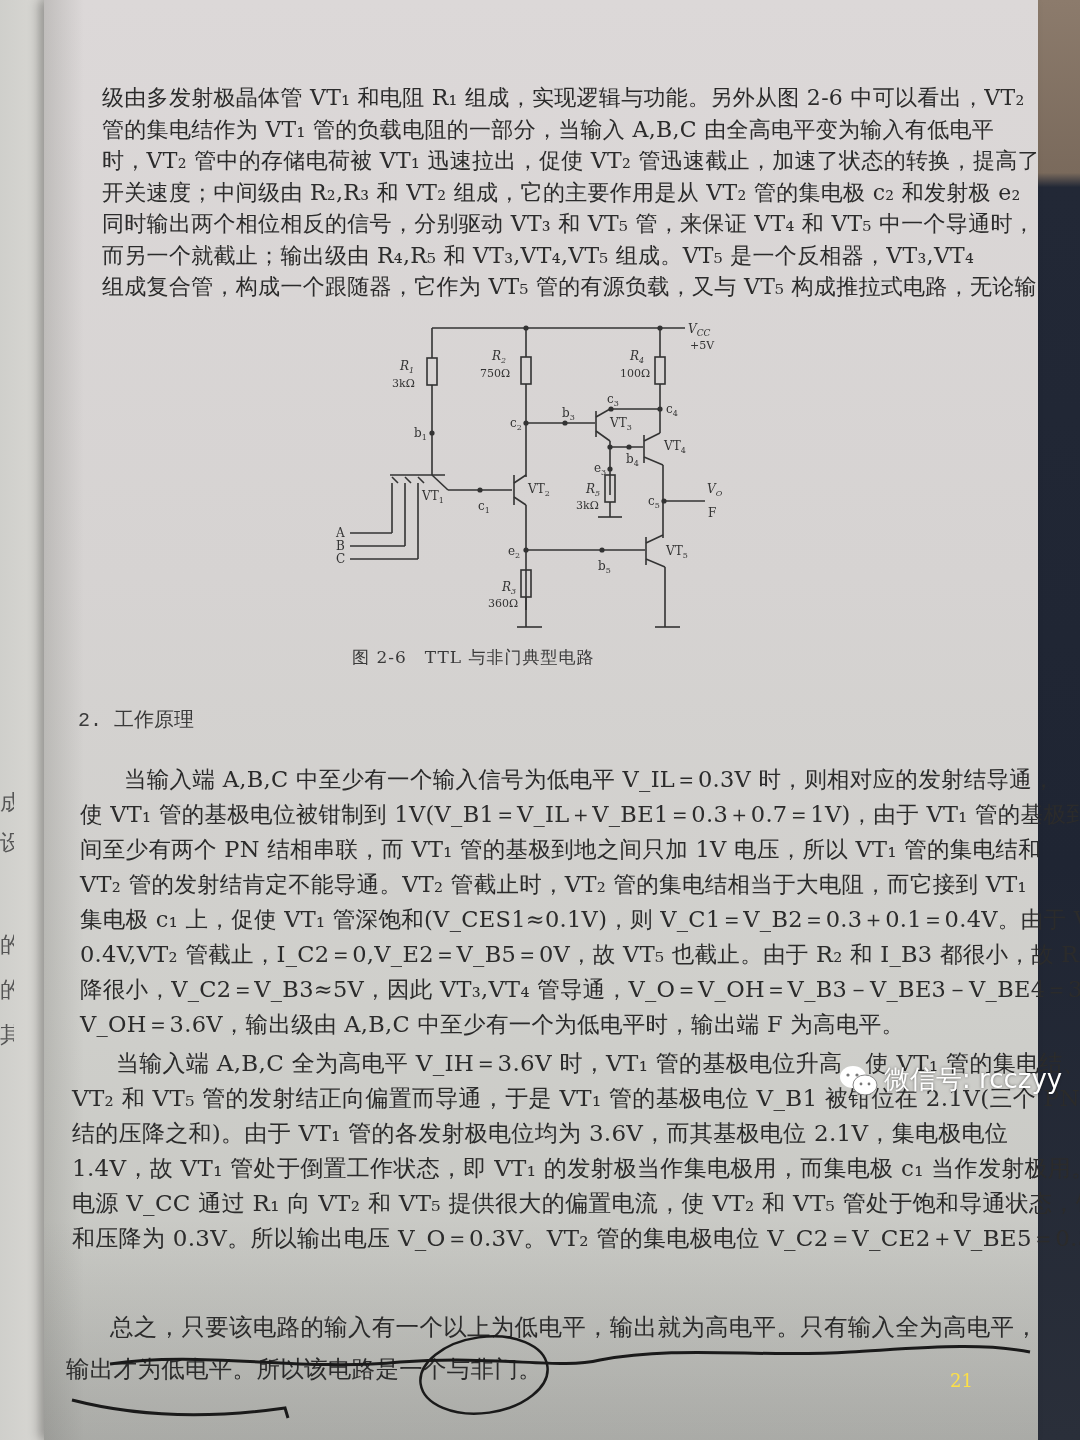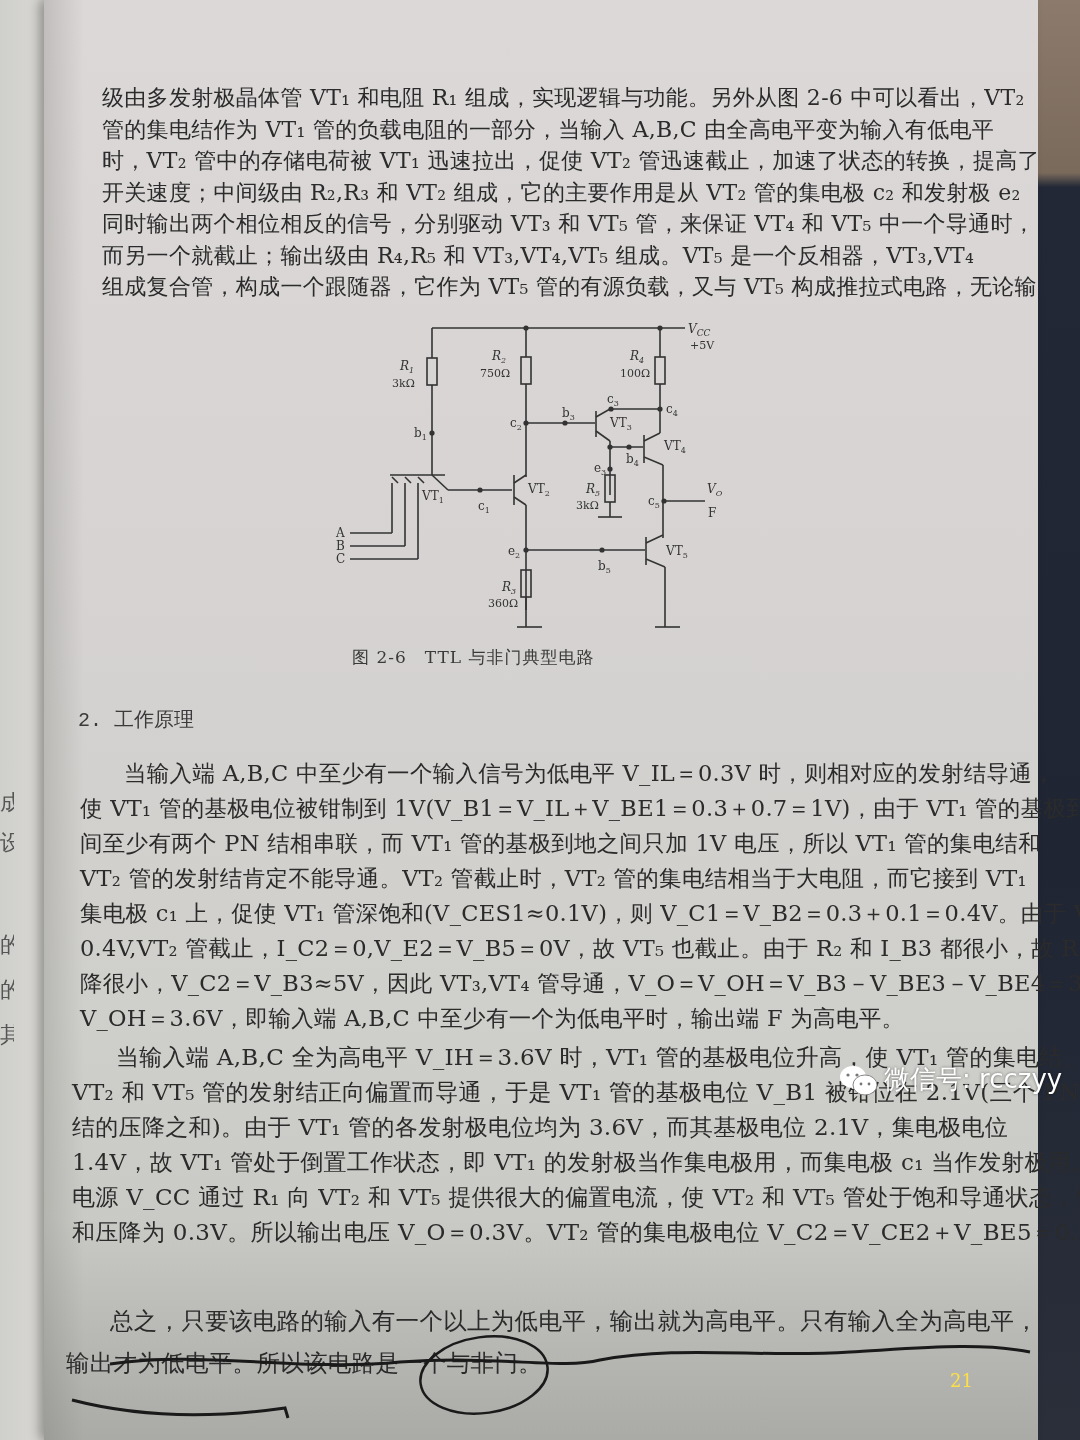--- a/index.html
+++ b/index.html
@@ -7,21 +7,21 @@
   .desk{position:absolute;right:0;top:0;width:50px;height:1440px;background:linear-gradient(180deg,#8c7b6c 0%,#7a6a5c 12%,#222836 13%,#1f2533 60%,#2a2f3a 100%);}
   .left-page{position:absolute;left:0;top:0;width:60px;height:1440px;background:linear-gradient(90deg,#cfcfcb 0%,#d7d6d2 60%,#b9b8b3 100%);}
   .left-page .frag{position:absolute;left:0;font-size:22px;color:#555;width:14px;overflow:hidden;}
   .page{position:absolute;left:44px;top:0;width:994px;height:1440px;
     background:linear-gradient(180deg,#dcd8d8 0%,#d6d3d2 40%,#cfcfcb 70%,#c3c4bf 100%);
     box-shadow:-6px 0 10px rgba(0,0,0,0.25);}
   .page .shade-left{position:absolute;left:0;top:0;width:40px;height:100%;background:linear-gradient(90deg,rgba(140,140,135,0.35),rgba(0,0,0,0));}
   .page .shade-bottom{position:absolute;left:0;bottom:0;width:100%;height:220px;background:linear-gradient(180deg,rgba(0,0,0,0),rgba(80,80,80,0.22));}
   .text{position:absolute;left:58px;width:900px;color:#2b2b2b;font-size:22px;line-height:31.5px;letter-spacing:0.3px;}
   .para .line{white-space:nowrap;display:block;}
-  .indent{padding-left:44px;}
+  .indent{padding-left:44px;margin-top:6px;}
   .section-title{position:absolute;left:78px;top:706px;font-family:Liberation Mono, monospace;font-size:20px;color:#3a3a3a;}
   .figure{position:absolute;left:330px;top:315px;width:420px;height:320px;}
   .caption{position:absolute;left:352px;top:646px;font-size:17px;color:#3a3a3a;letter-spacing:1px;}
   .lines2 .line{line-height:35px;}
   .annot{position:absolute;pointer-events:none;}
   .watermark{position:absolute;left:838px;top:1062px;display:flex;align-items:center;gap:4px;color:#ffffff;font-family:"DejaVu Sans","Liberation Sans",sans-serif;font-size:26px;text-shadow:0 0 3px rgba(0,0,0,0.5);}
   .wm-icon{width:42px;height:32px;position:relative;}
   .pageno{position:absolute;left:950px;top:1370px;color:#fde047;font-size:18px;}
 </style>
 </head>
@@ -177,21 +177,21 @@
 <div class="section-title">2. 工作原理</div>
 
 <div class="text para lines2" style="top:756px;left:80px;width:920px;font-size:22.5px;">
   <span class="line indent">当输入端 A,B,C 中至少有一个输入信号为低电平 V_IL＝0.3V 时，则相对应的发射结导通，</span>
   <span class="line">使 VT₁ 管的基极电位被钳制到 1V(V_B1＝V_IL＋V_BE1＝0.3＋0.7＝1V)，由于 VT₁ 管的基极到地之</span>
   <span class="line">间至少有两个 PN 结相串联，而 VT₁ 管的基极到地之间只加 1V 电压，所以 VT₁ 管的集电结和</span>
   <span class="line">VT₂ 管的发射结肯定不能导通。VT₂ 管截止时，VT₂ 管的集电结相当于大电阻，而它接到 VT₁</span>
   <span class="line">集电极 c₁ 上，促使 VT₁ 管深饱和(V_CES1≈0.1V)，则 V_C1＝V_B2＝0.3＋0.1＝0.4V。由于 V_B2＝</span>
   <span class="line">0.4V,VT₂ 管截止，I_C2＝0,V_E2＝V_B5＝0V，故 VT₅ 也截止。由于 R₂ 和 I_B3 都很小，故 R₂ 上的压</span>
   <span class="line">降很小，V_C2＝V_B3≈5V，因此 VT₃,VT₄ 管导通，V_O＝V_OH＝V_B3－V_BE3－V_BE4＝3.6V，输出高电平</span>
-  <span class="line">V_OH＝3.6V，即输入端 A,B,C 中至少有一个为低电平时，输出端 F 为高电平。</span>
+  <span class="line">V_OH＝3.6V，输出级由 A,B,C 中至少有一个为低电平时，输出端 F 为高电平。</span>
 </div>
 
 <div class="text para lines2" style="top:1040px;left:72px;width:940px;font-size:23px;">
   <span class="line indent">当输入端 A,B,C 全为高电平 V_IH＝3.6V 时，VT₁ 管的基极电位升高，使 VT₁ 管的集电结、</span>
   <span class="line">VT₂ 和 VT₅ 管的发射结正向偏置而导通，于是 VT₁ 管的基极电位 V_B1 被钳位在 2.1V(三个 PN</span>
   <span class="line">结的压降之和)。由于 VT₁ 管的各发射极电位均为 3.6V，而其基极电位 2.1V，集电极电位</span>
   <span class="line">1.4V，故 VT₁ 管处于倒置工作状态，即 VT₁ 的发射极当作集电极用，而集电极 c₁ 当作发射极用。</span>
   <span class="line">电源 V_CC 通过 R₁ 向 VT₂ 和 VT₅ 提供很大的偏置电流，使 VT₂ 和 VT₅ 管处于饱和导通状态，饱</span>
   <span class="line">和压降为 0.3V。所以输出电压 V_O＝0.3V。VT₂ 管的集电极电位 V_C2＝V_CE2＋V_BE5＝0.3＋</span>
 </div>

